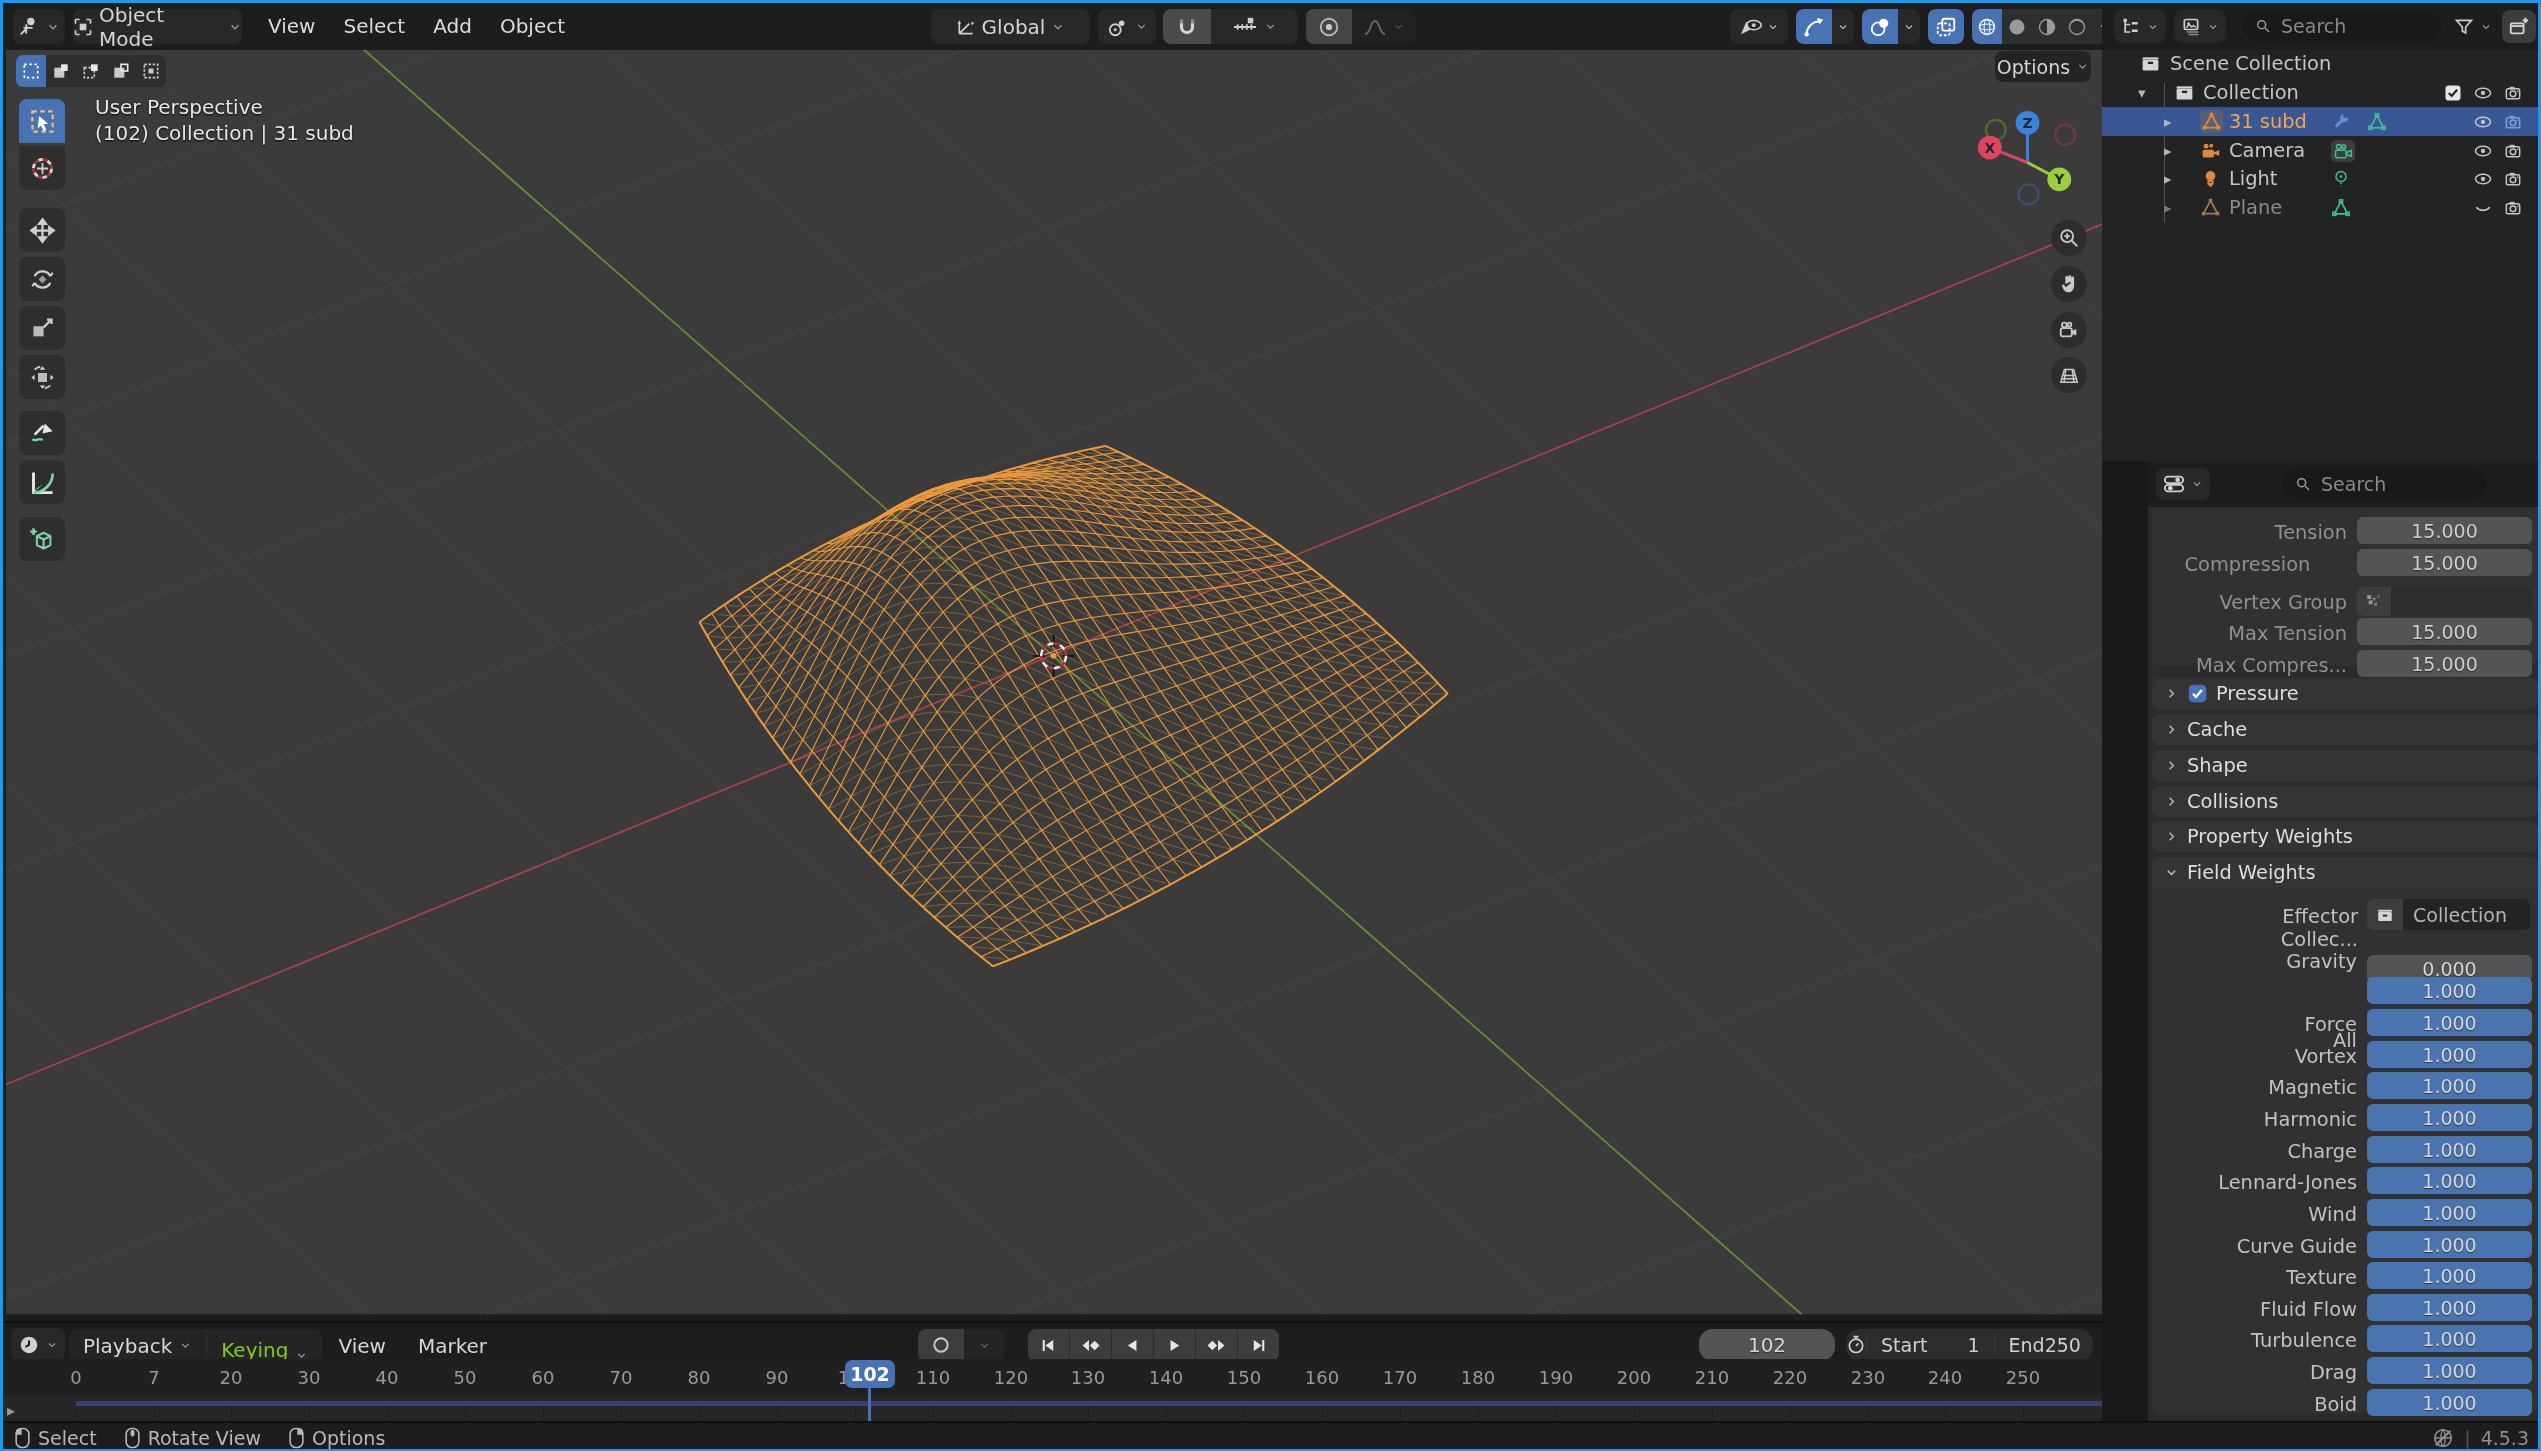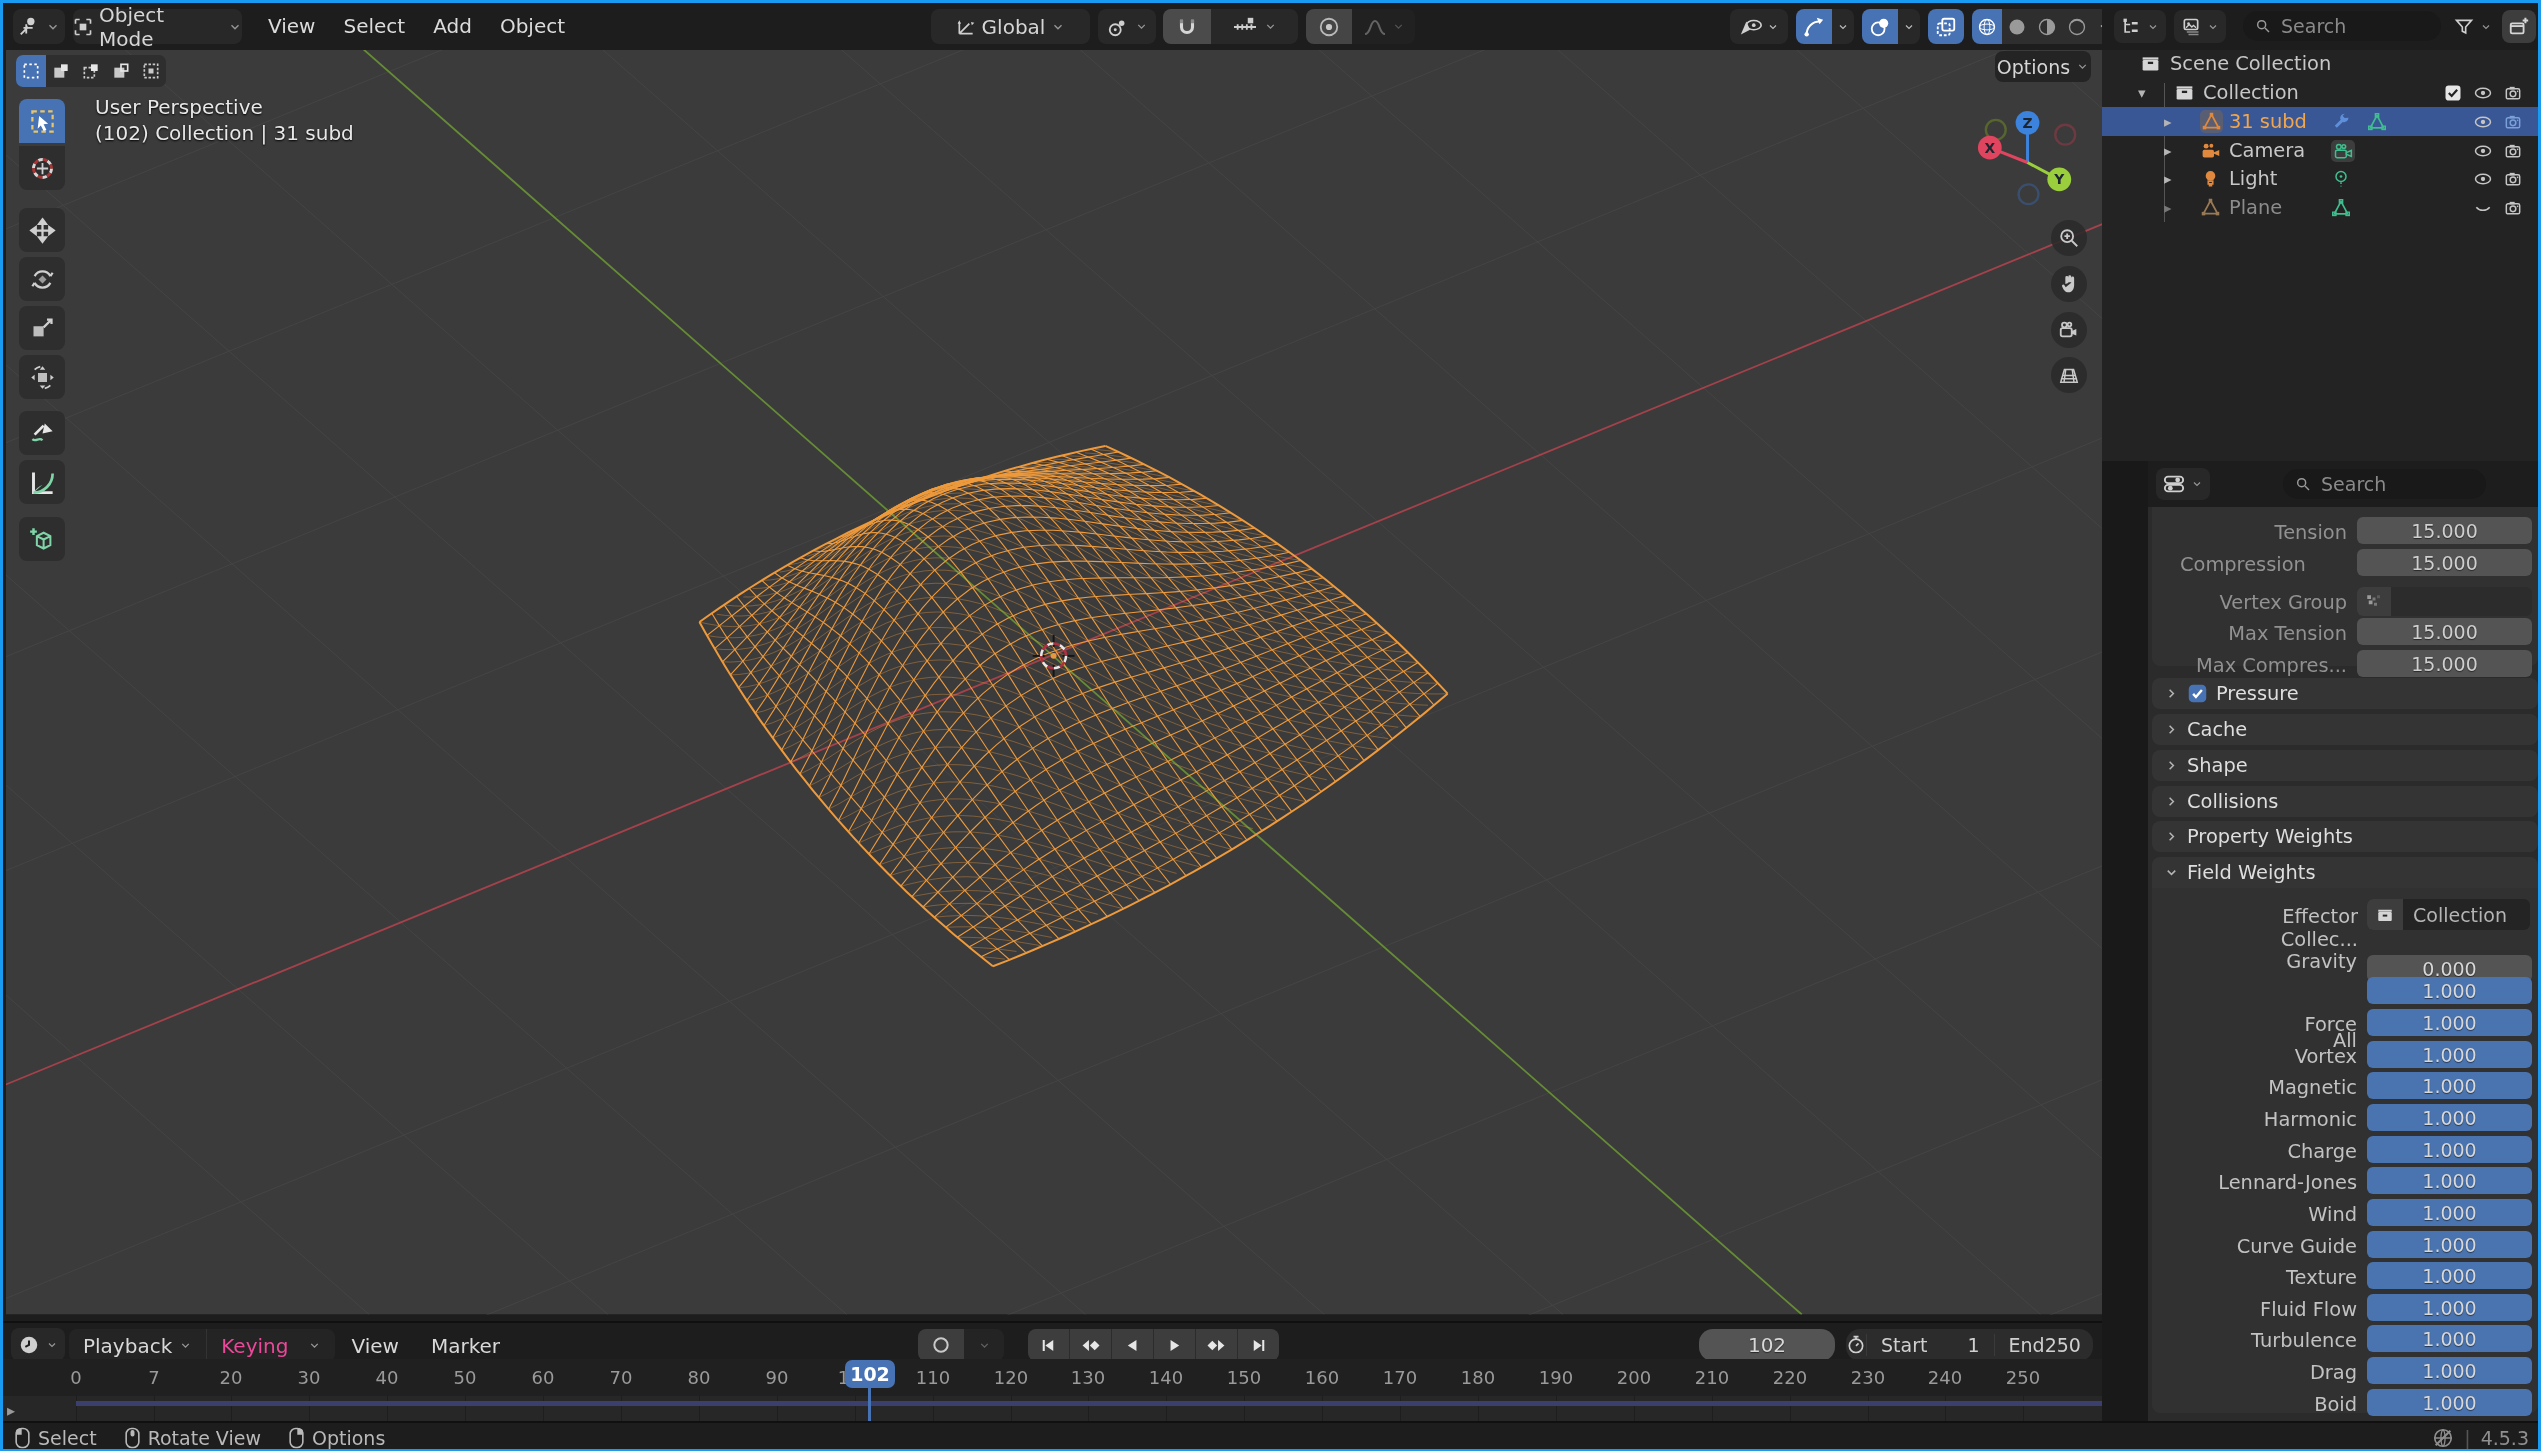--- a/index.html
+++ b/index.html
@@ -803,21 +803,21 @@
             </svg>
           </span>
         <span>Search</span>
       </div>
 
     </div>
     <div id="propBody" class="abs" style="left:46px;top:46px;width:393px;height:914px;">
         <div style="position: absolute; left: 4px; top: 0px; width: 386px; height: 159px; background: rgb(49, 49, 49); border-radius: 0px 0px 8px 8px;"></div>
         <div style="position: absolute; left: 0px; top: 14px; width: 199px; font-size: 19.4px; color: rgb(145, 145, 145); text-align: right;">Tension</div>
         <div class="abs pr-field" style="position: absolute; left: 209px; top: 10px; width: 175px; height: 27px; color: rgb(207, 207, 207);">15.000</div>
-        <div style="position: absolute; left: 0px; top: 46px; width: 199px; font-size: 19.4px; color: rgb(145, 145, 145); text-align: left; padding-left: 32px;">Compression</div>
+        <div style="position: absolute; left: 0px; top: 46px; width: 199px; font-size: 19.4px; color: rgb(145, 145, 145); text-align: center;">Compression</div>
         <div class="abs pr-field" style="position: absolute; left: 209px; top: 42px; width: 175px; height: 27px; color: rgb(207, 207, 207);">15.000</div>
         <div style="position: absolute; left: 0px; top: 84px; width: 199px; font-size: 19.4px; color: rgb(145, 145, 145); text-align: right;">Vertex Group</div>
         <div style="position: absolute; left: 209px; top: 80px; width: 175px; height: 29px; background: rgb(44, 44, 44); border-radius: 6px; display: flex; overflow: hidden;">
           <div style="width:34px;background:#3d3d3d;display:flex;align-items:center;justify-content:center;">
             <svg width="18" height="18" viewBox="0 0 24 24">
               <rect x="3" y="3" width="5" height="5" fill="#9a9a9a"></rect>
               <rect x="10" y="6" width="4" height="4" fill="#7a7a7a"></rect>
               <rect x="16" y="3" width="4" height="4" fill="#7a7a7a" fill-opacity=".5"></rect>
               <rect x="5" y="10" width="5" height="5" fill="#9a9a9a"></rect>
               <rect x="12" y="13" width="4" height="4" fill="#7a7a7a"></rect>
@@ -941,21 +941,21 @@
           </svg>
         </span>
     </div>
     <div class="abs" id="tlMenus" style="left:66px;top:0;display:flex;align-items:center;height:45px;">
         <div style="display: flex; align-items: center; height: 33px; background: rgb(36, 36, 36); padding: 0px 14px; gap: 7px; font-size: 20px; color: rgb(216, 216, 216); border-radius: 8px 0px 0px 8px;">
           <span>Playback</span>
           <svg width="13" height="13" viewBox="0 0 24 24">
             <path d="M6 9l6 6 6-6" stroke="#999" stroke-width="2.4" fill="none"></path>
           </svg>
         </div>
-        <div style="display: flex; align-items: center; height: 33px; background: rgb(36, 36, 36); padding: 0px 14px; gap: 20px; font-size: 20px; color: #ec4899; border-radius: 0px 8px 8px 0px; border-left: 1px solid rgb(51, 51, 51);">
+        <div style="display: flex; align-items: flex-end; height: 33px; background: rgb(36, 36, 36); padding: 0px 14px; gap: 7px; font-size: 20px; color: #84cc16; border-radius: 0px 8px 8px 0px; border-left: 1px solid rgb(51, 51, 51);">
           <span>Keying</span>
           <svg width="13" height="13" viewBox="0 0 24 24">
             <path d="M6 9l6 6 6-6" stroke="#999" stroke-width="2.4" fill="none"></path>
           </svg>
         </div>
         <div class="tl-menu" style="height: 45px;">View</div>
         <div class="tl-menu" style="height: 45px;">Marker</div>
       </div>
 
     <div class="abs" style="left:915px;top:6px;height:32px;display:flex;border-radius:8px;overflow:hidden;">

